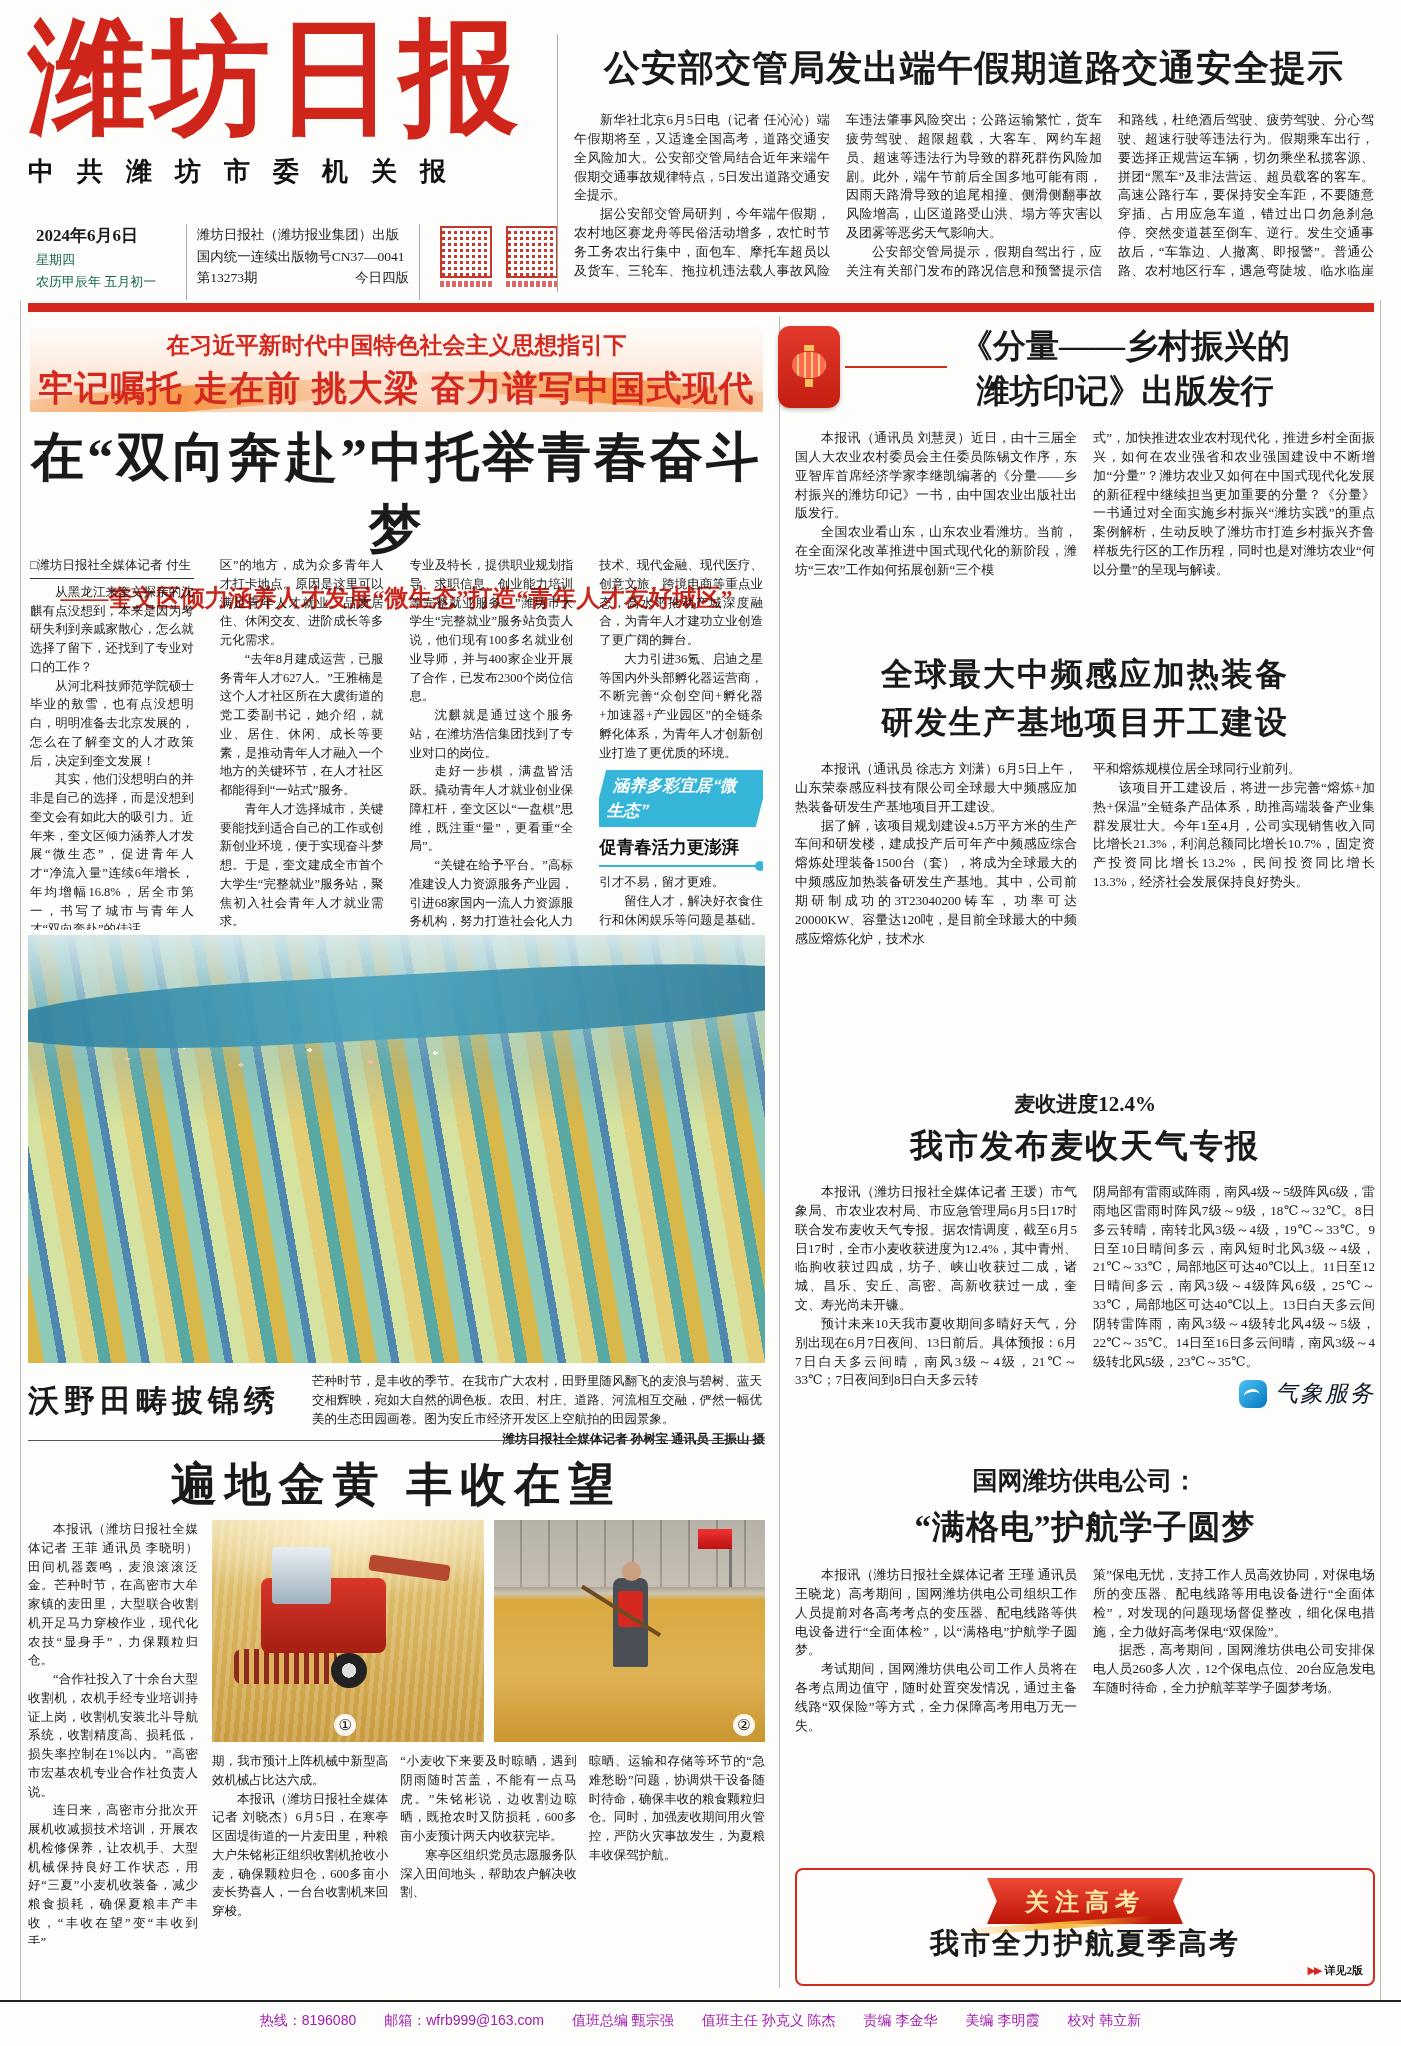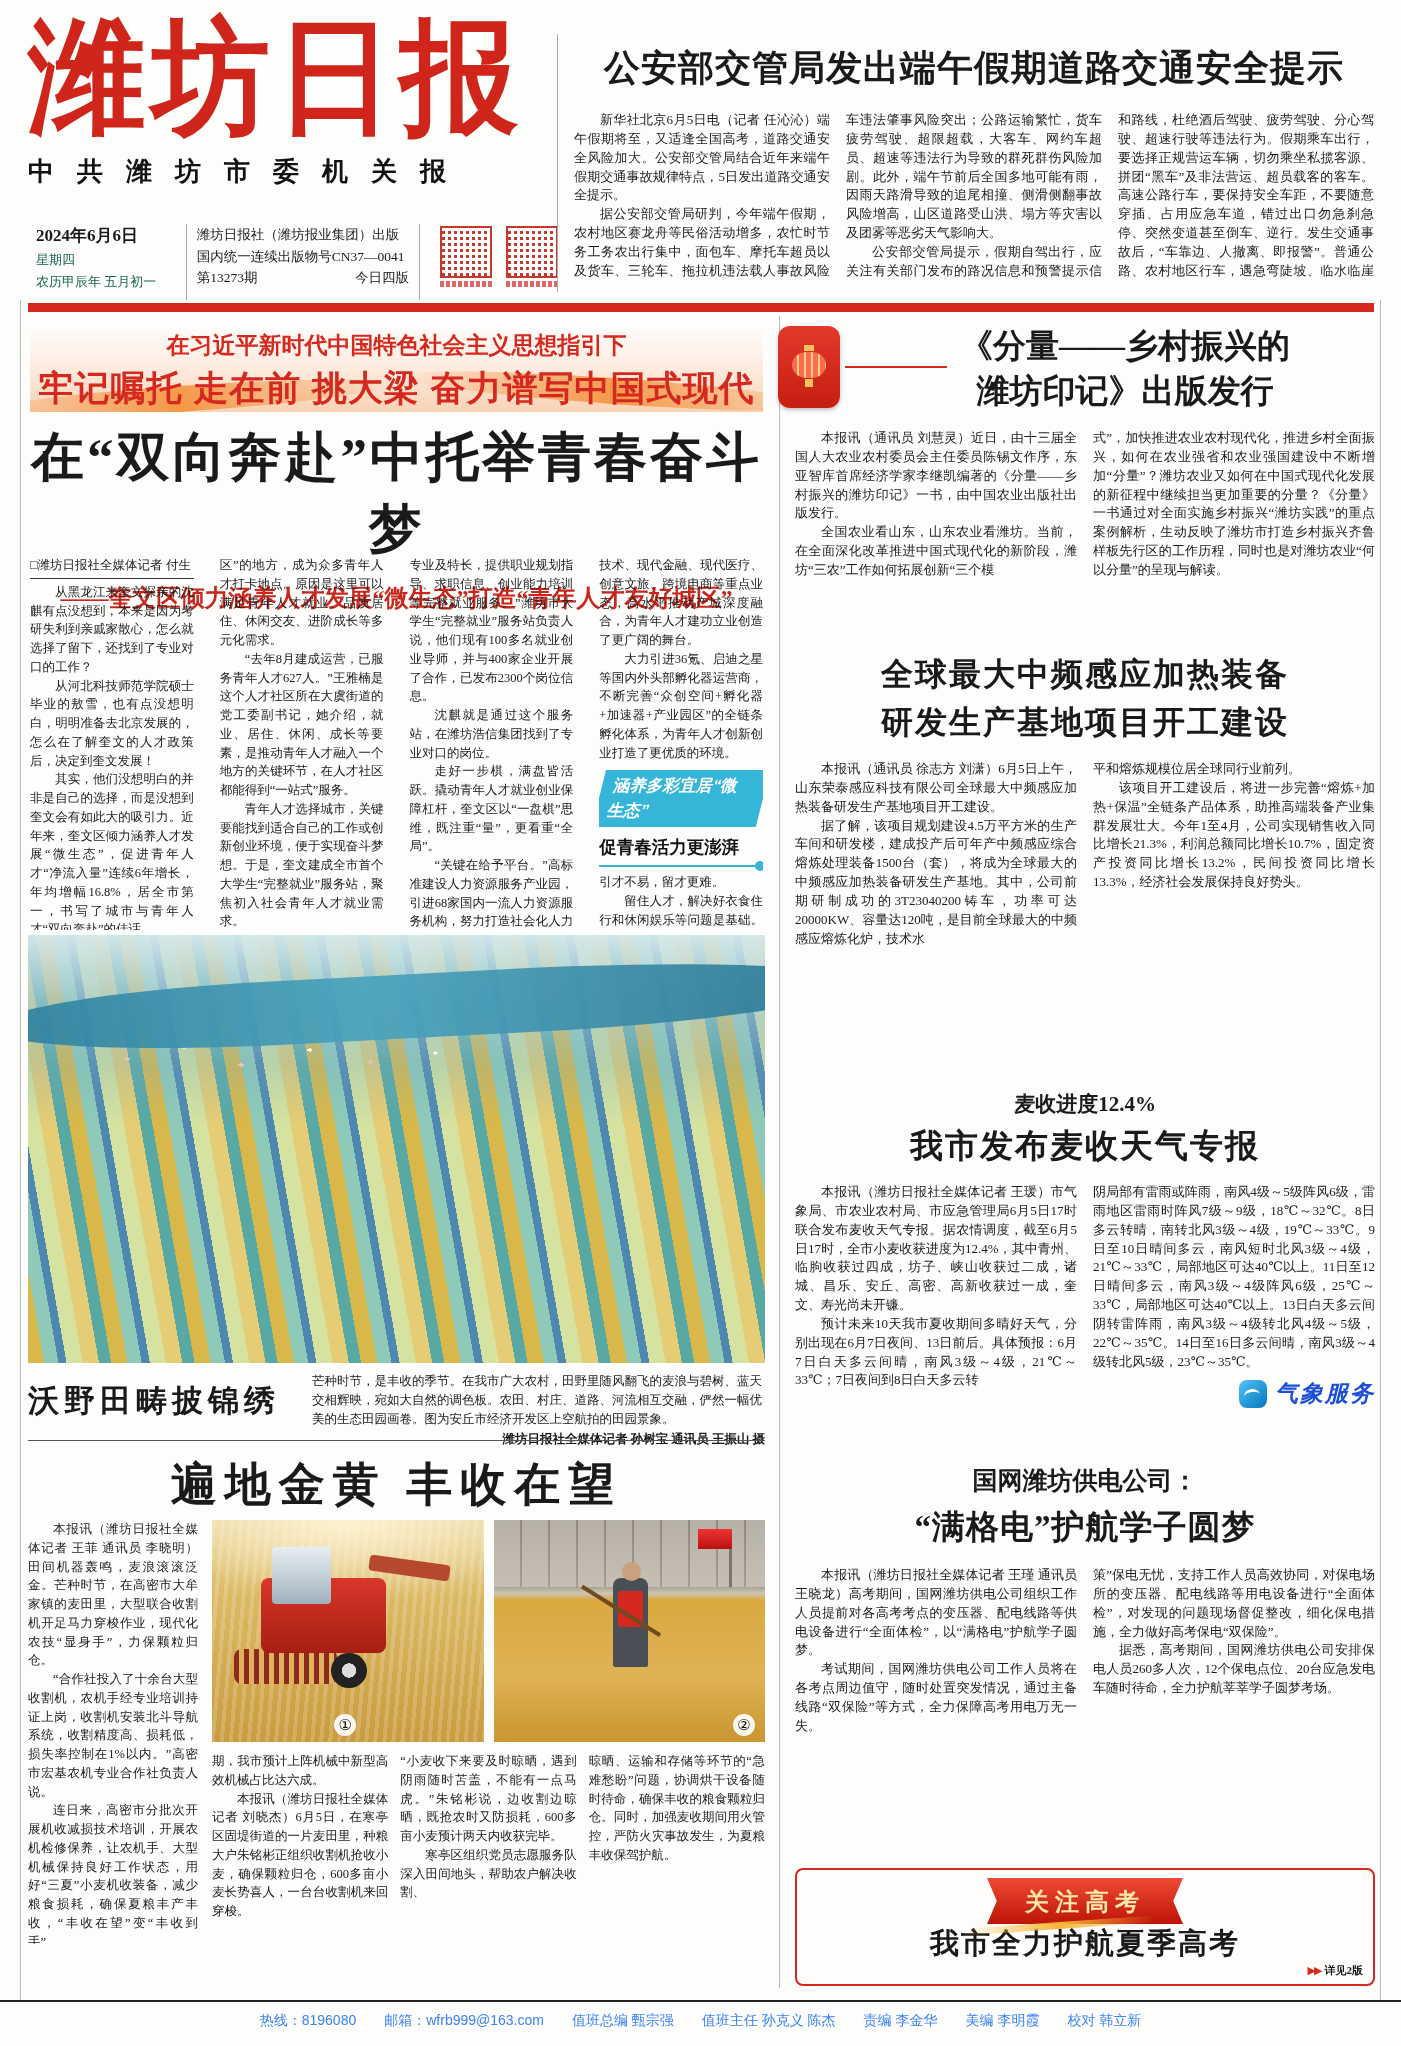--- a/index.html
+++ b/index.html
@@ -137,40 +137,40 @@
   .r2-head{text-align:center;font-size:32px;font-weight:bold;line-height:1.5;letter-spacing:2px;}
   .r2 .cols{margin-top:14px;height:300px;}
   .r3{top:1090px;height:370px;}
   .r3-kicker{text-align:center;font-size:21px;font-weight:bold;}
   .r3-head{text-align:center;font-size:33px;font-weight:bold;letter-spacing:2px;margin-top:6px;}
   .r3 .cols{margin-top:14px;height:268px;}
   .wx-logo{display:flex;justify-content:flex-end;align-items:center;gap:8px;margin-top:6px;}
   .wx-icon{width:28px;height:28px;border-radius:8px;background:linear-gradient(135deg,#4fc3f7,#0277bd);position:relative;}
   .wx-icon::after{content:'';position:absolute;left:5px;top:9px;width:16px;height:10px;border-radius:50%;
                   border-top:3px solid #fff;transform:rotate(-8deg);}
-  .wx-text{font-size:23px;font-weight:bold;font-style:italic;color:#1d4ed8;letter-spacing:2px;}
+  .wx-text{font-size:23px;font-weight:normal;font-style:italic;color:#0f172a;letter-spacing:2px;}
   .r4{top:1464px;height:396px;}
   .r4-h1{text-align:center;font-size:25px;font-weight:bold;}
   .r4-h2{text-align:center;font-size:33px;font-weight:bold;margin-top:8px;letter-spacing:1px;}
   .r4 .cols{margin-top:16px;height:282px;}
   .r5{top:1868px;height:118px;border:2px solid #d5281e;border-radius:8px;box-sizing:border-box;
       padding:8px 14px;background:#fffdfb;}
   .ribbon-wrap{text-align:center;position:relative;}
   .ribbon{display:inline-block;background:linear-gradient(180deg,#ef4a35,#bd1507);color:#ffe9a8;
           font-family:"Liberation Sans",sans-serif;font-size:24px;font-weight:bold;letter-spacing:6px;
           padding:8px 38px 6px;clip-path:polygon(0 0,100% 0,95% 50%,100% 100%,0 100%,5% 50%);}
   .gold-swish{position:absolute;left:50%;bottom:-5px;width:190px;height:7px;margin-left:-120px;
           background:linear-gradient(90deg,rgba(247,181,56,0),#f7b538,rgba(247,181,56,0));transform:rotate(-4deg);}
   .r5-head{text-align:center;font-size:29px;font-weight:bold;letter-spacing:2px;}
   .r5-more{position:absolute;right:10px;bottom:6px;font-size:11px;font-weight:bold;}
   .r5-more .arrows{color:#d5281e;letter-spacing:-2px;margin-right:4px;}
   
   .footer-rule{position:absolute;left:0;top:2000px;width:1401px;height:2px;background:#222;}
   .footer{position:absolute;left:0;top:2012px;width:1401px;text-align:center;
-          font-family:"Liberation Sans",sans-serif;font-size:14px;color:#3b82f6;}
+          font-family:"Liberation Sans",sans-serif;font-size:14px;color:#a21caf;}
 </style>
 </head>
 <body>
 
 <div class="page">
 
   <div class="edge" style="left:20px"></div>
   <div class="edge" style="left:1380px"></div>
 
   <div class="masthead">

